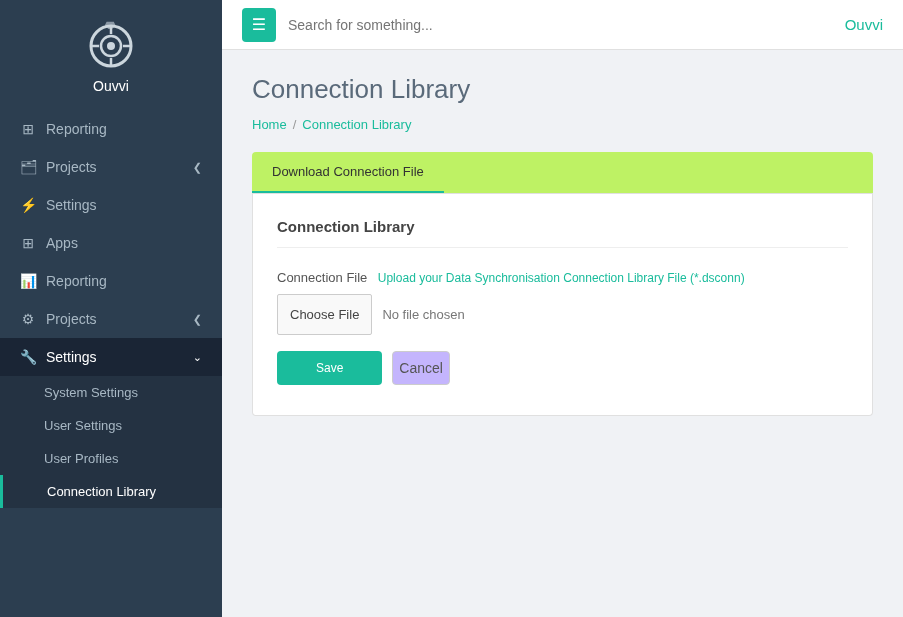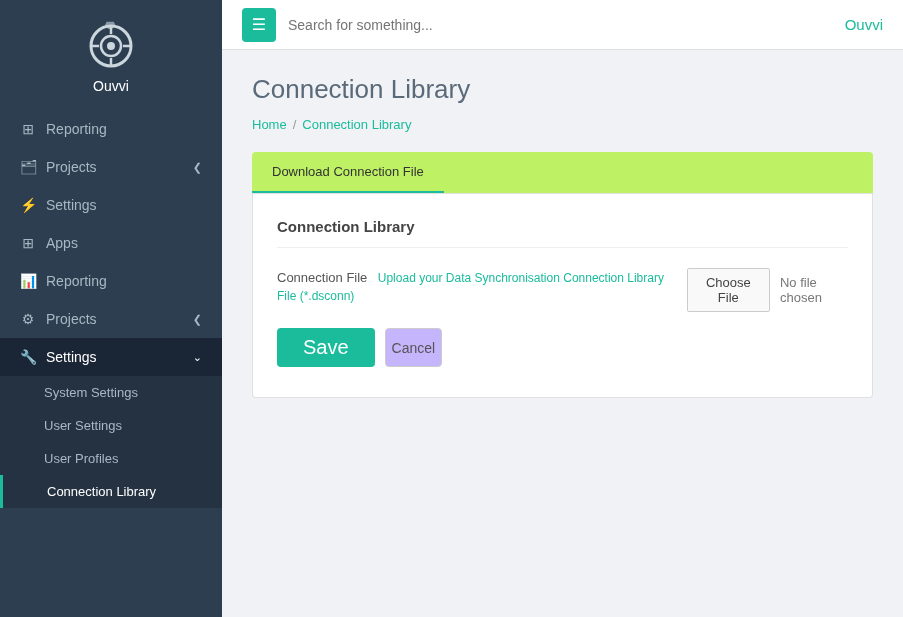--- a/index.html
+++ b/index.html
@@ -176,20 +176,21 @@
       font-weight: 600;
       margin-bottom: 20px;
       padding-bottom: 12px;
       border-bottom: 1px solid #eee;
     }
 
     .form-row {
       display: flex;
       align-items: flex-start;
       margin-bottom: 16px;
+      flex-direction: column;
       gap: 8px;
     }
     .form-label {
       font-size: 13px;
       color: #555;
       font-weight: 500;
     }
     .form-label-hint {
       color: #1abc9c;
       font-size: 12px;
@@ -197,43 +198,43 @@
       margin-left: 6px;
     }
     .file-input-row {
       display: flex;
       align-items: center;
       gap: 10px;
     }
     .choose-file-btn {
       background: #f9f9f9;
       border: 1px solid #ccc;
-      padding: 6px 12px;
+      padding: 12px 12px;
       font-size: 13px;
       color: #444;
       cursor: pointer;
       border-radius: 2px;
     }
     .no-file-text {
       font-size: 13px;
       color: #777;
     }
 
     .btn-row {
       display: flex;
       gap: 10px;
       margin-top: 8px;
     }
     .btn-save {
       background: #1abc9c;
       color: white;
       border: none;
-      padding: 8px 26px;
+      padding: 8px 39px;
       border-radius: 4px;
-      font-size: 20px;
+      font-size: 12px;
       cursor: pointer;
     }
     .btn-cancel {
       background: #c4b5fd;
       color: #555;
       border: 1px solid #ccc;
       padding: 8px 6px;
       border-radius: 4px;
       font-size: 14px;
       cursor: pointer;

